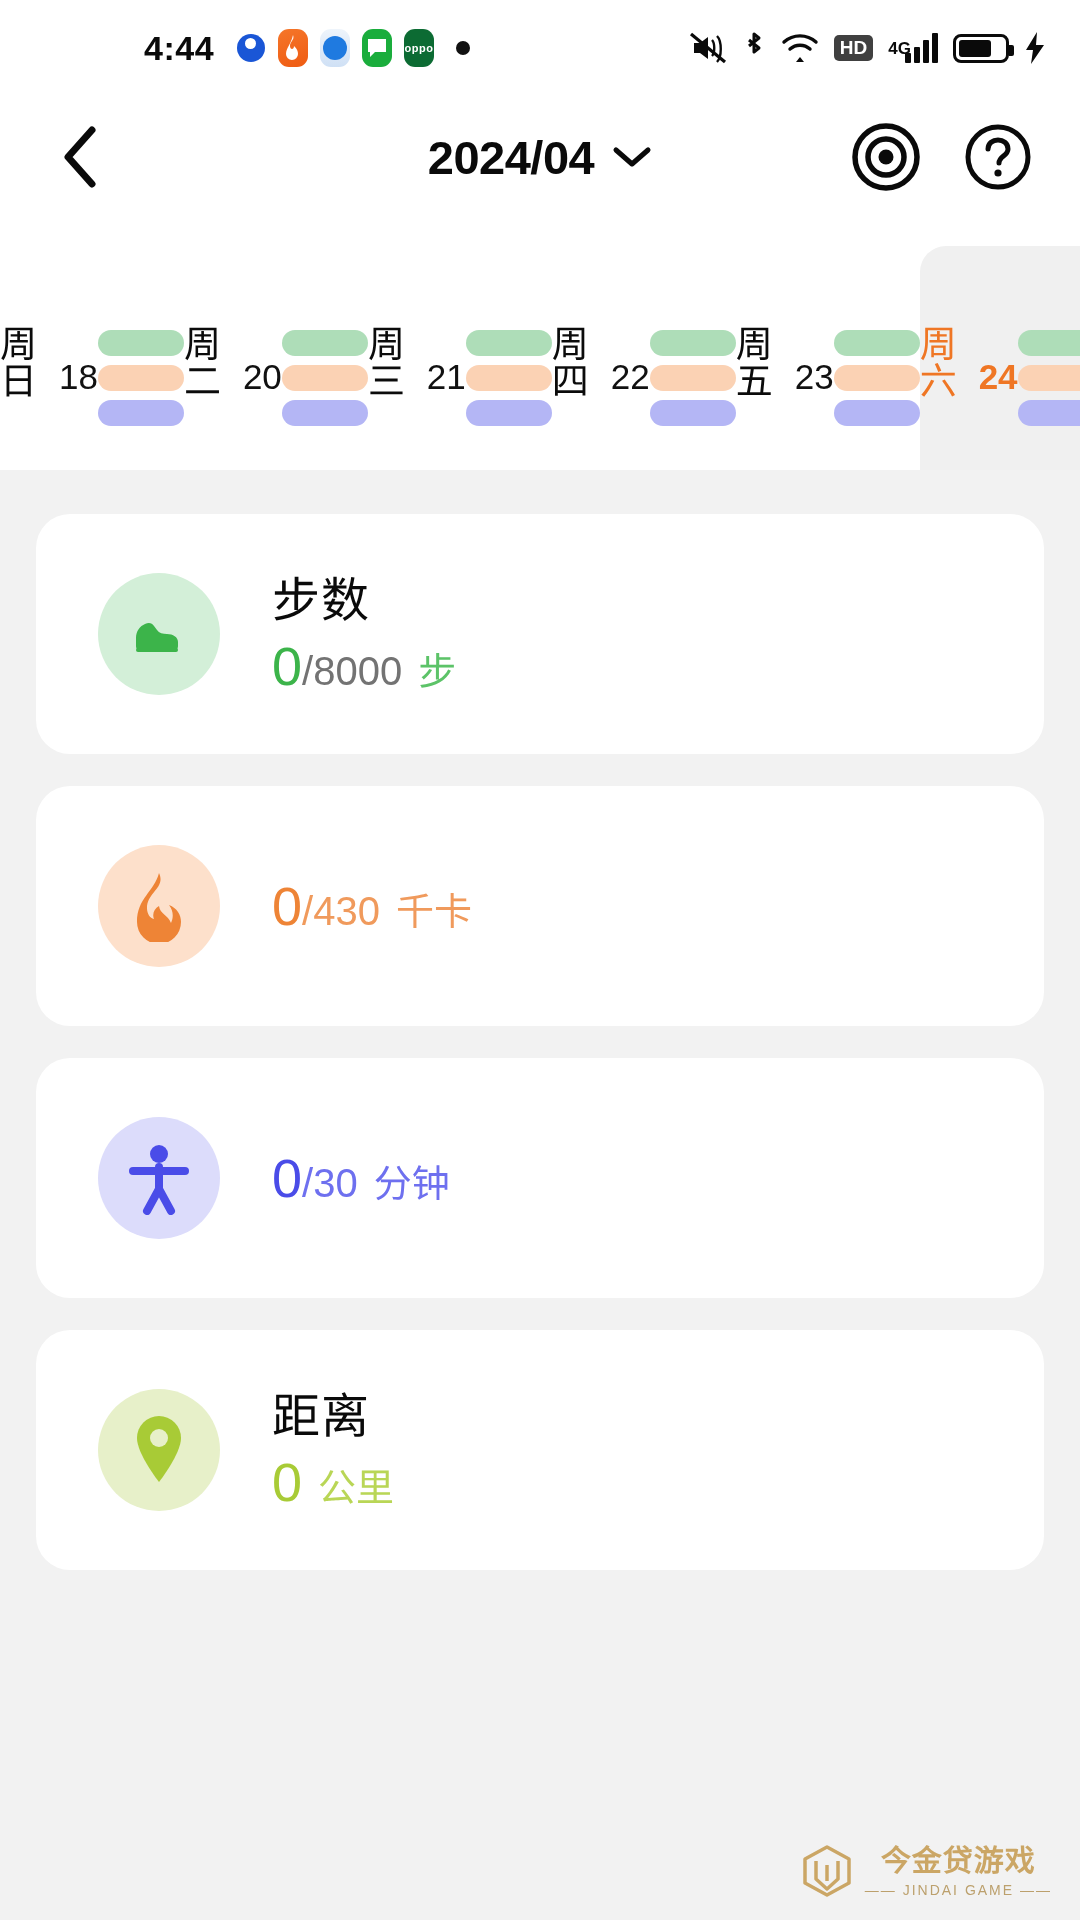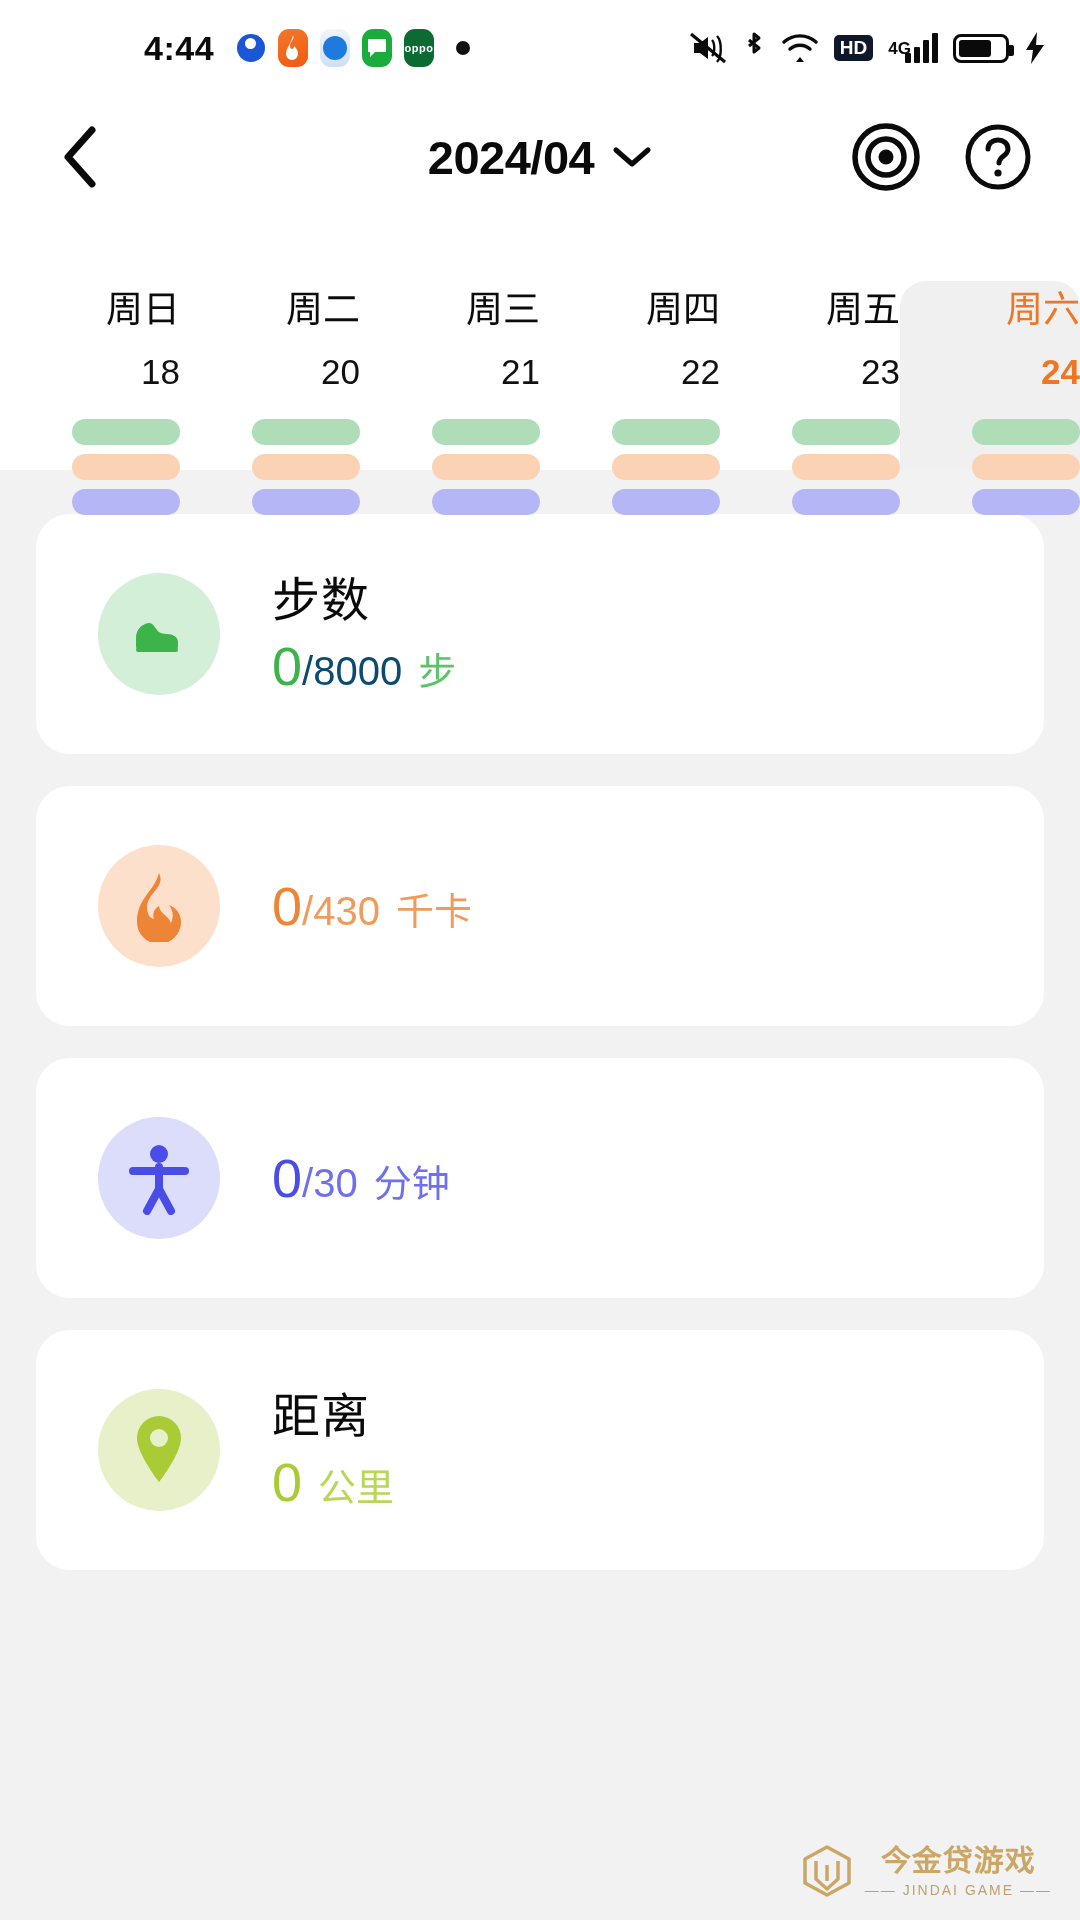--- a/index.html
+++ b/index.html
@@ -29,21 +29,21 @@
   .ai-browser .ring::after{content:"";position:absolute;width:11px;height:11px;border-radius:50%;background:#fff;top:4px;left:8px;}
   .ai-orange { background:linear-gradient(160deg,#f5762a,#ef5b12); }
   .ai-blue { background:linear-gradient(180deg,#eef4fb,#cfe0f5); }
   .ai-blue .dot { width:24px;height:24px;border-radius:50%;background:#1f7ae0; }
   .ai-green { background:#1aad3c; }
   .ai-oppo { background:#0c6b33; font-size:11px; color:#fff; font-weight:700; letter-spacing:0.5px;}
   .sb-dot { width:14px;height:14px;border-radius:50%;background:#111; margin-left:22px; }
   .sb-right { margin-left:auto; display:flex; align-items:center; gap:15px; }
   .sb-right svg { display:block; }
   .sb-hd {
-    background:#0f172a; color:#fff; font-size:19px; font-weight:700;
+    background:#404040; color:#fff; font-size:19px; font-weight:700;
     border-radius:5px; padding:2px 6px; line-height:1.15;
   }
   .sb-4g { font-size:17px; font-weight:700; color:#0a0a0a; margin-right:-8px; align-self:flex-start; margin-top:6px;}
   .bars { display:flex; align-items:flex-end; gap:3px; height:30px; }
   .bars i { width:6px; background:#0a0a0a; border-radius:1px; display:block; }
   .bars i:nth-child(1){height:10px;} .bars i:nth-child(2){height:16px;}
   .bars i:nth-child(3){height:23px;} .bars i:nth-child(4){height:30px;}
   .batt {
     width:56px;height:29px;border:3px solid #0a0a0a;border-radius:8px;
     position:relative; display:flex; align-items:center; padding:3px;
@@ -67,22 +67,22 @@
   .page-title { font-size:47px; font-weight:700; color:#0a0a0a; letter-spacing:-0.5px; }
   .hdr-right { margin-left:auto; display:flex; align-items:center; gap:40px; z-index:2;}
   .icon-circle { width:72px;height:72px; display:flex;align-items:center;justify-content:center; }
 
   
   .weekstrip {
     background:#fff; display:flex; padding:28px 0 0 0; position:relative;
     height:252px;
   }
   .daycol {
-    flex:1; display:flex; flex-direction:column; align-items:flex-end;
-    position:relative; padding-top:10px;margin-top:35px;
+    flex:1; display:flex; flex-direction:row; align-items:center;
+    position:relative; padding-top:10px;
   }
   .daycol.selected {
     background:#f0f0f0;
     border-radius:26px 26px 0 0;
   }
   .dow { font-size:37px; color:#0b0b0b; font-weight:400; line-height:1; }
   .dnum { font-size:35px; color:#111; margin-top:26px; line-height:1; font-weight:400;}
   .daycol.selected .dow { color:#ef7624; font-weight:500; }
   .daycol.selected .dnum { color:#ef7624; font-weight:700; }
   .bars3 { margin-top:30px; display:flex; flex-direction:column; gap:9px; width:108px; }
@@ -286,21 +286,21 @@
     <div class="card-icon" style="background:#d3efd8;">
       <svg width="74" height="74" viewBox="0 0 74 74">
         <path d="M14 41c0-7 4-12 9-14 4-2 7-1 9 2l3 4c2 3 6 4 10 4 6 0 11 3 11 8v4c0 3-2 5-5 5H19c-3 0-5-2-5-5z" fill="#3cb44a"></path>
         <path d="M16 53h38" stroke="#3cb44a" stroke-width="4" stroke-linecap="round"></path>
       </svg>
     </div>
     <div class="card-text">
       <div class="card-title">步数</div>
       <div class="card-value">
         <span class="v-big" style="color:#3cb44a;">0</span>
-        <span class="v-small" style="color:#0c4a6e;">/8000</span>
+        <span class="v-small" style="color:#737373;">/8000</span>
         <span class="v-unit" style="color:#5cc368;">步</span>
       </div>
     </div>
   </div>
 
   <div class="card">
     <div class="card-icon" style="background:#fde0cb;">
       <svg width="66" height="72" viewBox="0 0 66 72">
         <path d="M33 3C40 18 21 22 21 38c0 6 3 10 7 11-2-5 0-10 5-13 1 8 9 9 12 17 3-6 2-13-2-18 8 3 12 10 12 17a22 22 0 1 1-44 0C11 28 28 22 33 3z" fill="#ee8436"></path>
       </svg>

